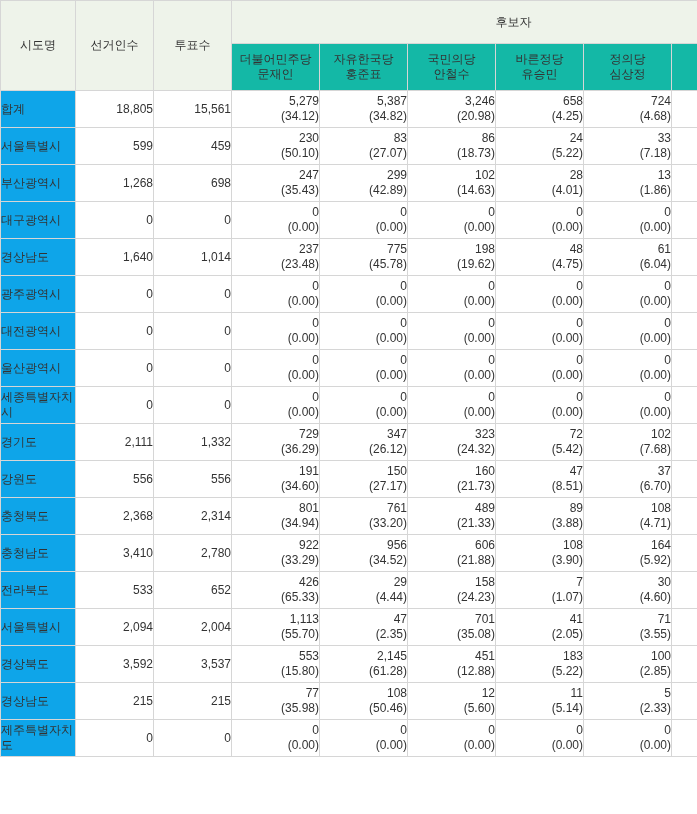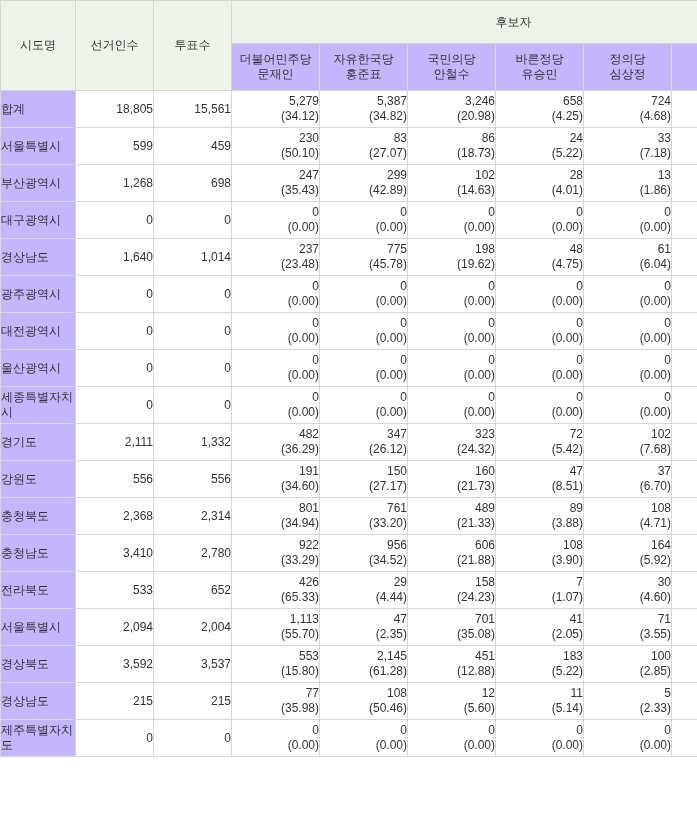--- a/index.html
+++ b/index.html
@@ -31,29 +31,29 @@
     color: #333333;
     font-size: 12px;
     line-height: 15px;
     padding: 6px 2px;
   }
   .hdr-top {
     height: 42px;
   }
   .hdr-cand {
     height: 46px;
-    background: #c4b5fd;
+    background: #14b8a6;
     text-align: center;
     line-height: 15px;
     padding: 4px 2px;
   }
   .row-name {
     text-align: left;
     padding: 6px 8px;
-    background: #c4b5fd;
+    background: #0ea5e9;
     font-size: 12px;
     line-height: 15px;
     color: #333333;
   }
   .num {
     text-align: right;
     padding: 6px 8px;
     background: #ffffff;
     font-size: 12px;
     line-height: 15px;
@@ -237,21 +237,21 @@
         <td class="num"><span>0</span><span class="pct">(0.00)</span></td>
         <td class="num"><span>0</span><span class="pct">(0.00)</span></td>
         <td class="num">
           <span class="pct">(0.00)</span>
         </td>
       </tr>
       <tr class="data-row">
         <td class="row-name">경기도</td>
         <td class="num">2,111</td>
         <td class="num">1,332</td>
-        <td class="num"><span>482</span><span class="pct">(36.29)</span></td>
+        <td class="num"><span>729</span><span class="pct">(36.29)</span></td>
         <td class="num"><span>347</span><span class="pct">(26.12)</span></td>
         <td class="num"><span>323</span><span class="pct">(24.32)</span></td>
         <td class="num"><span>72</span><span class="pct">(5.42)</span></td>
         <td class="num"><span>102</span><span class="pct">(7.68)</span></td>
         <td class="num">
           <span class="pct">(0.00)</span>
         </td>
       </tr>
       <tr class="data-row">
         <td class="row-name">강원도</td>

